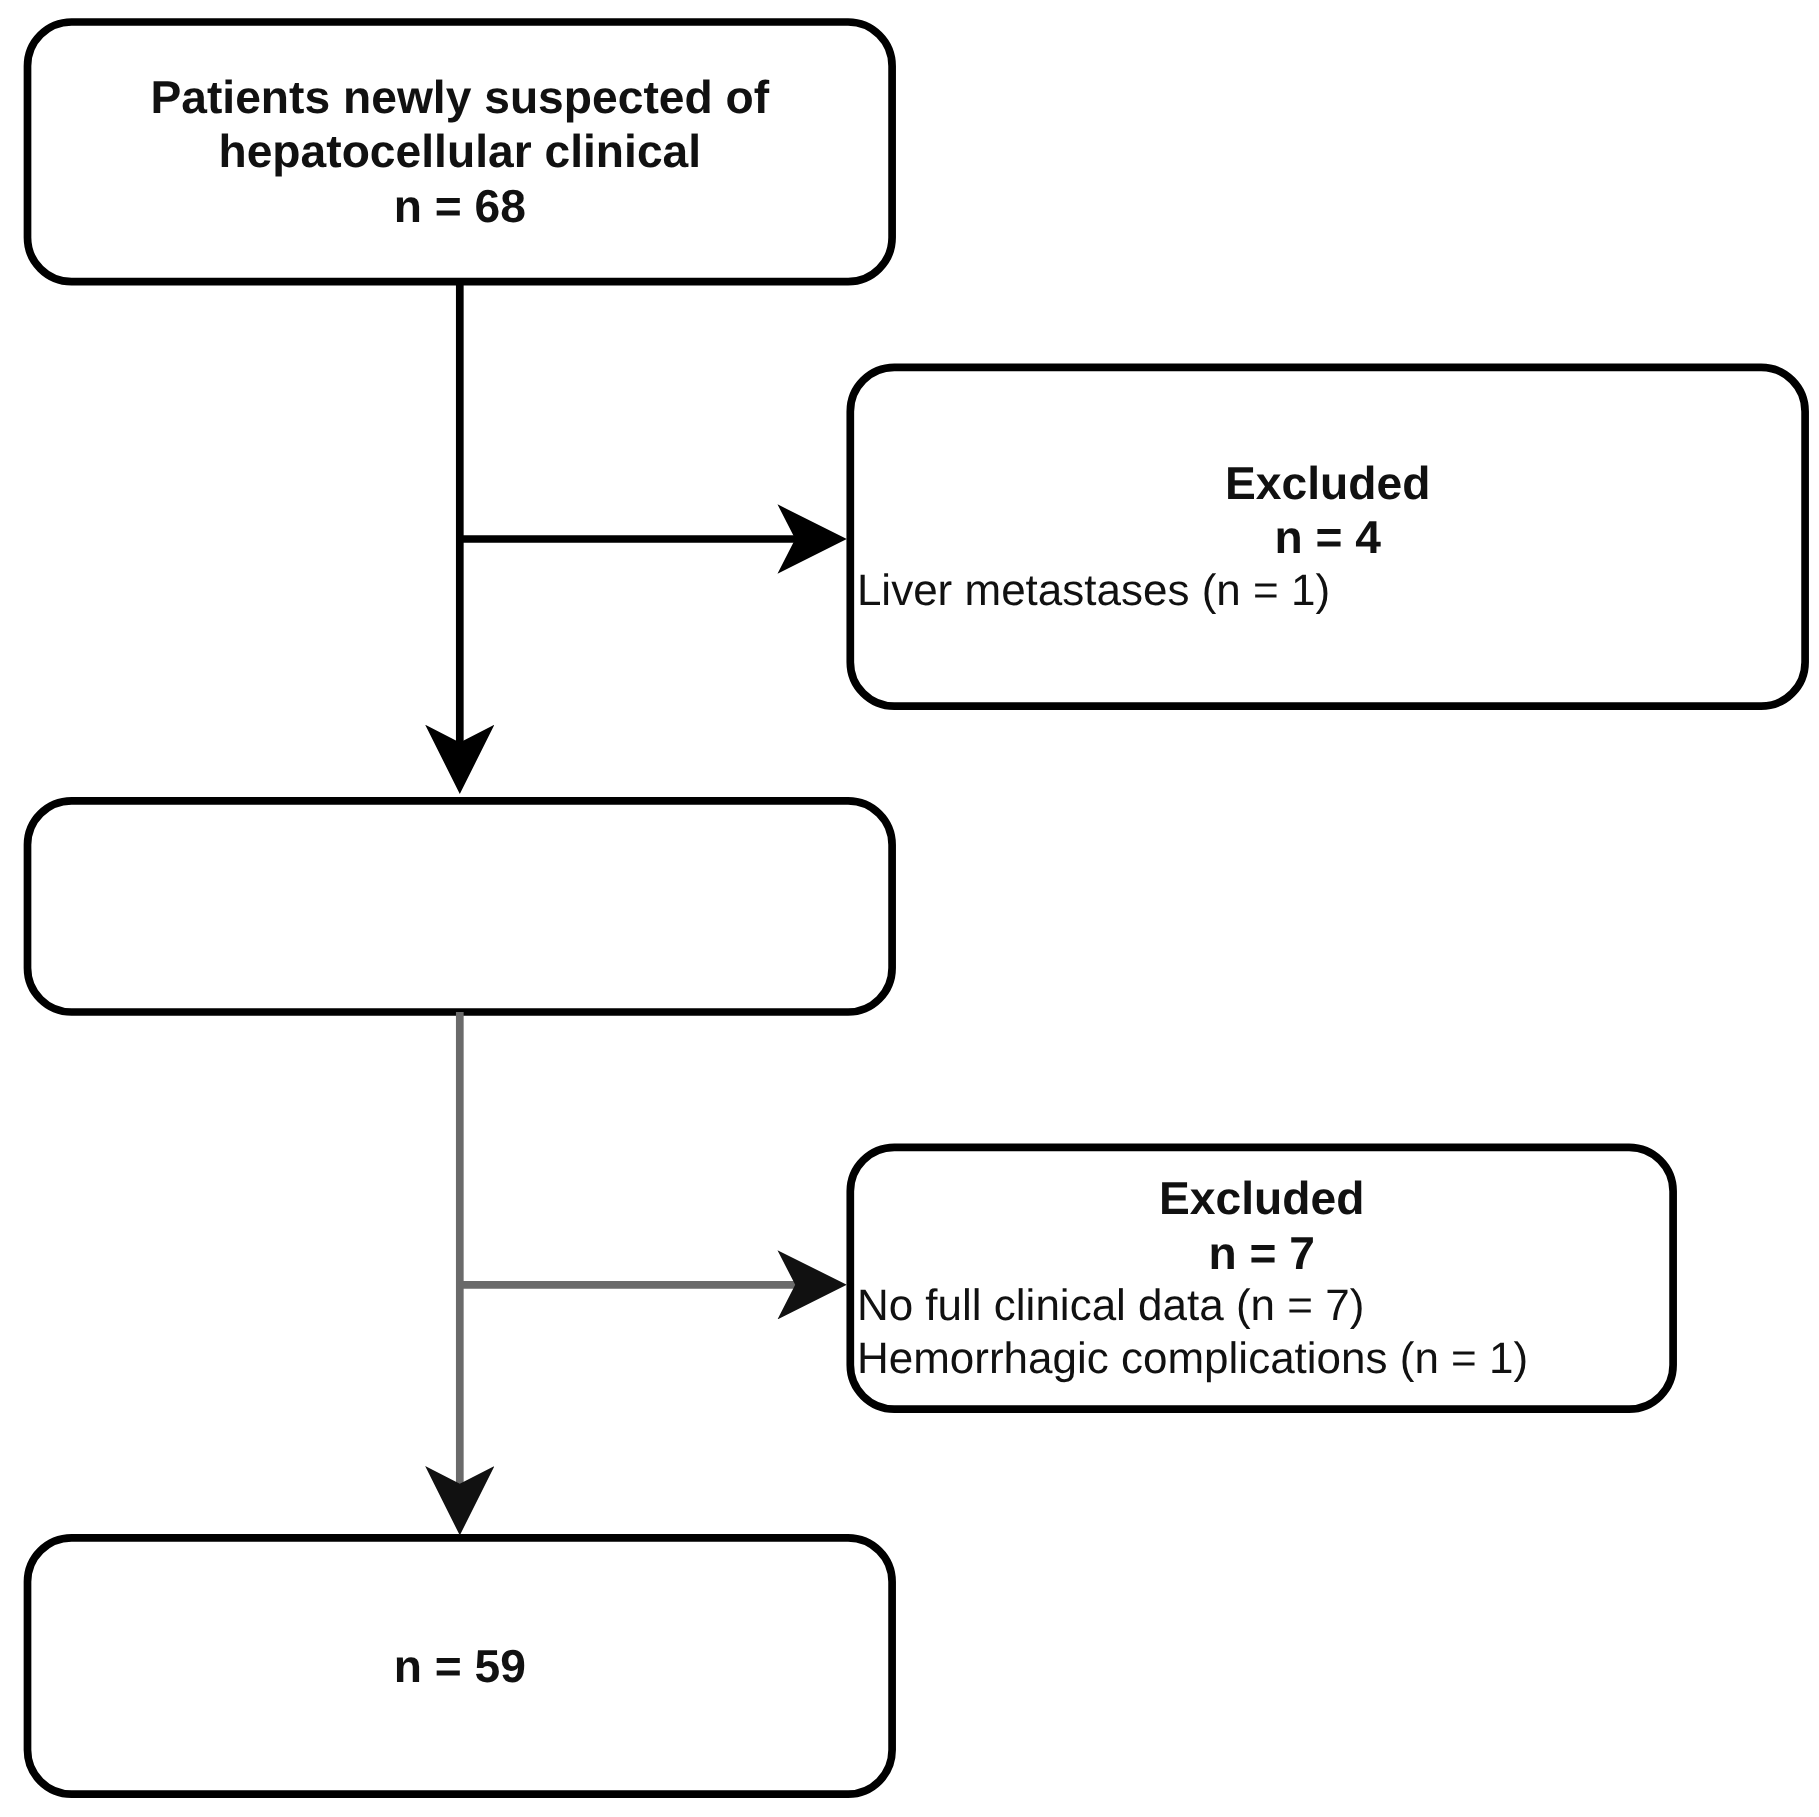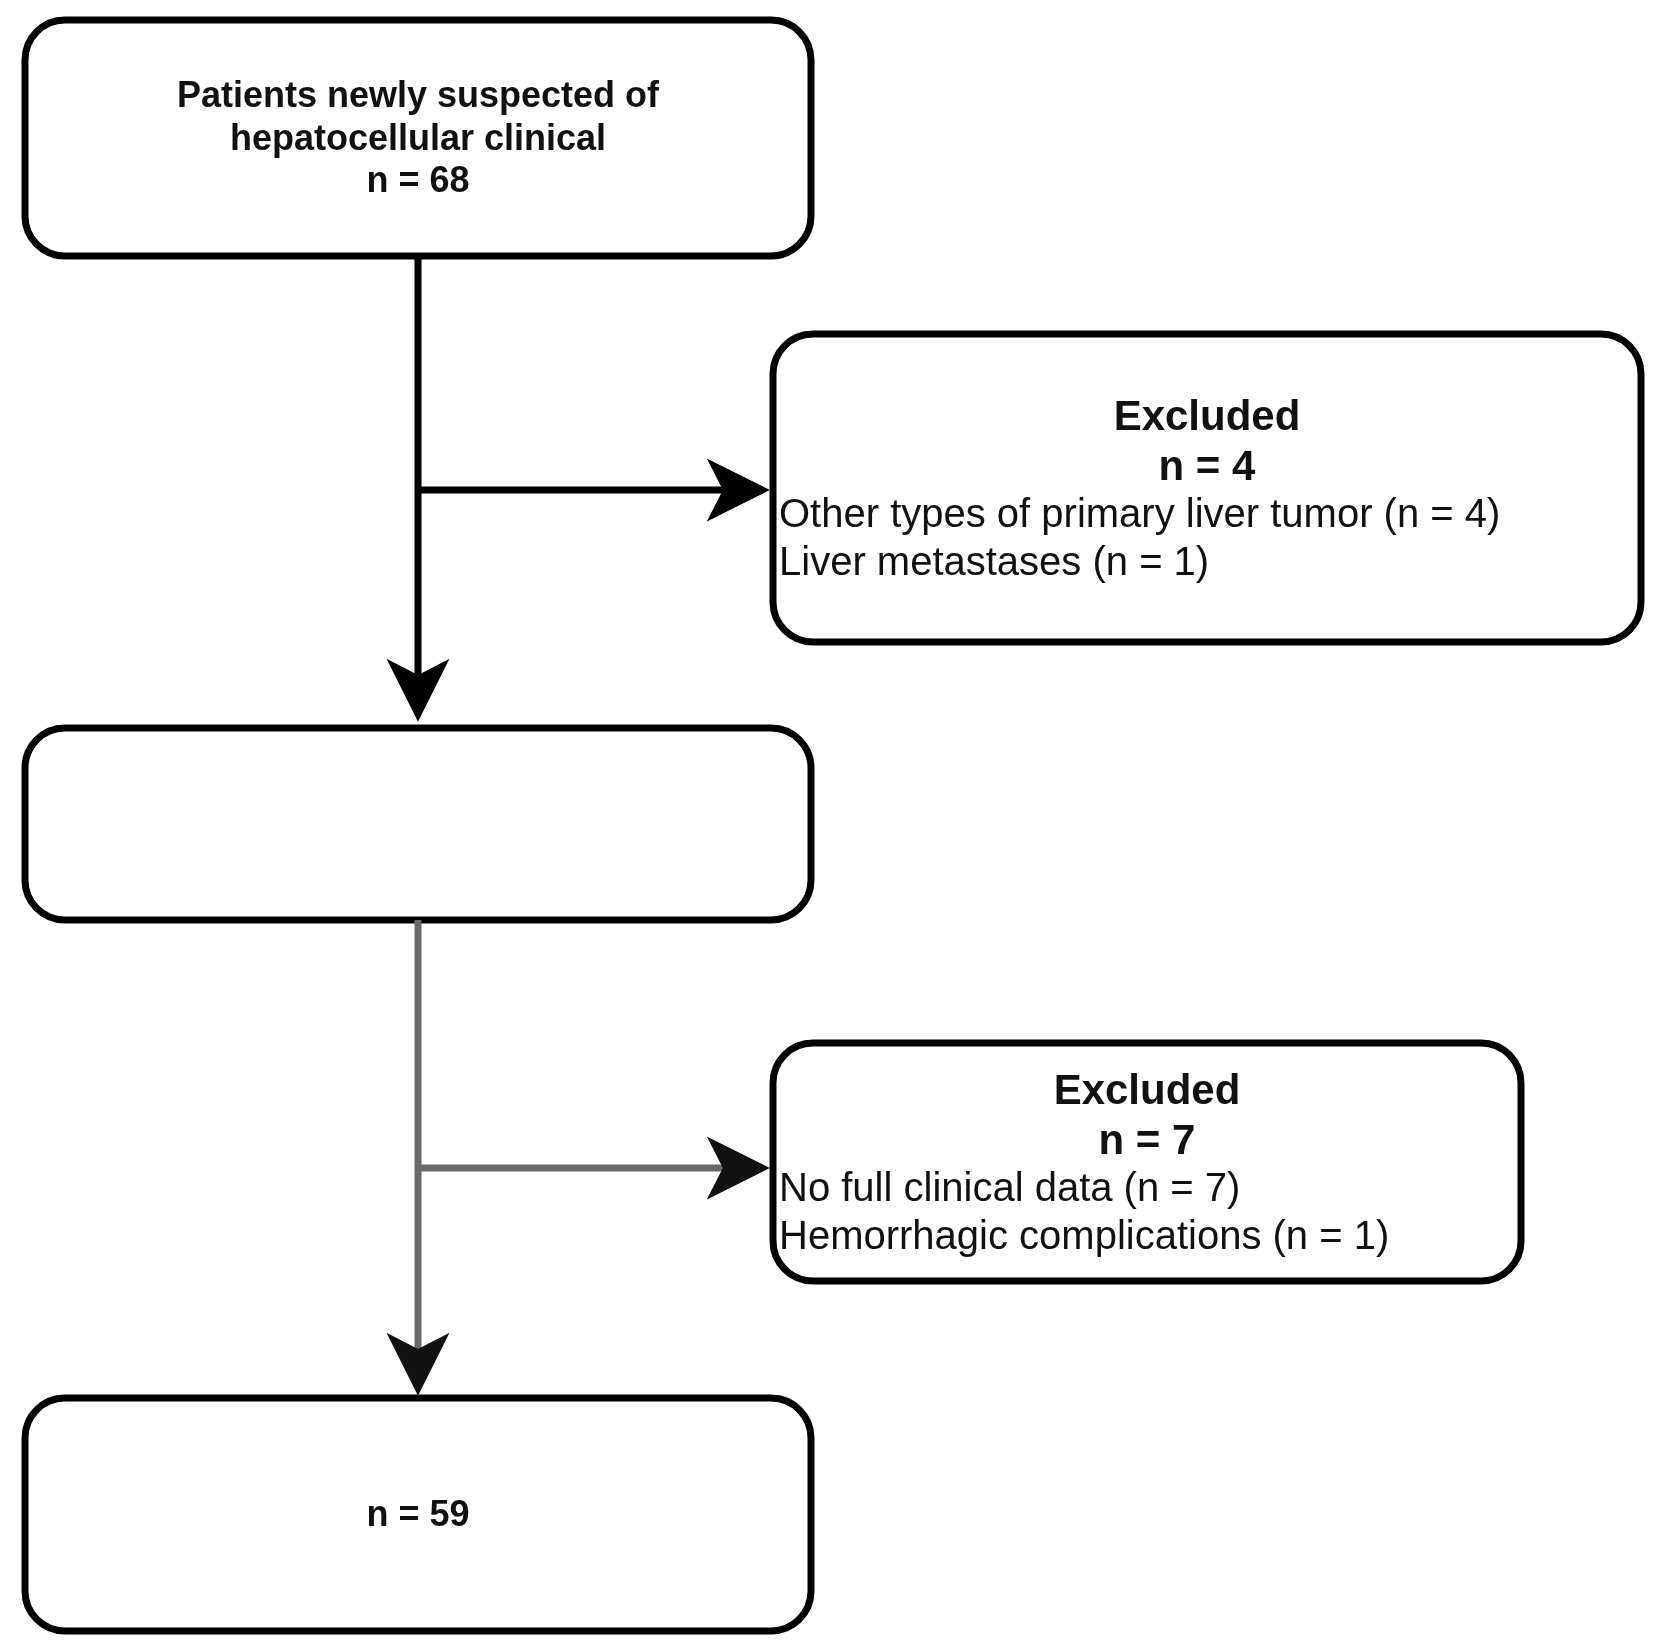--- a/index.html
+++ b/index.html
@@ -34,21 +34,21 @@
   .node-line {
     line-height: 1.18;
     white-space: nowrap;
   }
   .center {
     text-align: center;
     align-items: center;
   }
   .center .node-line { width: 100%; }
   .t-main {
-    font-size: 36px;
+    font-size: 42px;
     font-weight: bold;
   }
   
   #node-suspected {
     left: 25px; top: 20px; width: 786px; height: 236px;
     padding: 0 20px;
   }
   #node-proven {
     left: 25px; top: 728px; width: 786px; height: 192px;
     padding: 0 14px;
@@ -114,21 +114,20 @@
 
   <div class="node center" id="node-suspected">
     <div class="node-line t-main">Patients newly suspected of</div>
     <div class="node-line t-main">hepatocellular clinical</div>
     <div class="node-line t-main">n = 68</div>
   </div>
 
   <div class="node" id="node-excluded-1">
     <div class="excluded-head">Excluded</div>
     <div class="excluded-head">n = 4</div>
-    <div class="excluded-list">Other types of primary liver tumor (n = 4)</div>
     <div class="excluded-list">Liver metastases (n = 1)</div>
   </div>
 
 
   <div class="node" id="node-excluded-2">
     <div class="excluded-head">Excluded</div>
     <div class="excluded-head">n = 7</div>
     <div class="excluded-list">No full clinical data (n = 7)</div>
     <div class="excluded-list">Hemorrhagic complications (n = 1)</div>
   </div>

